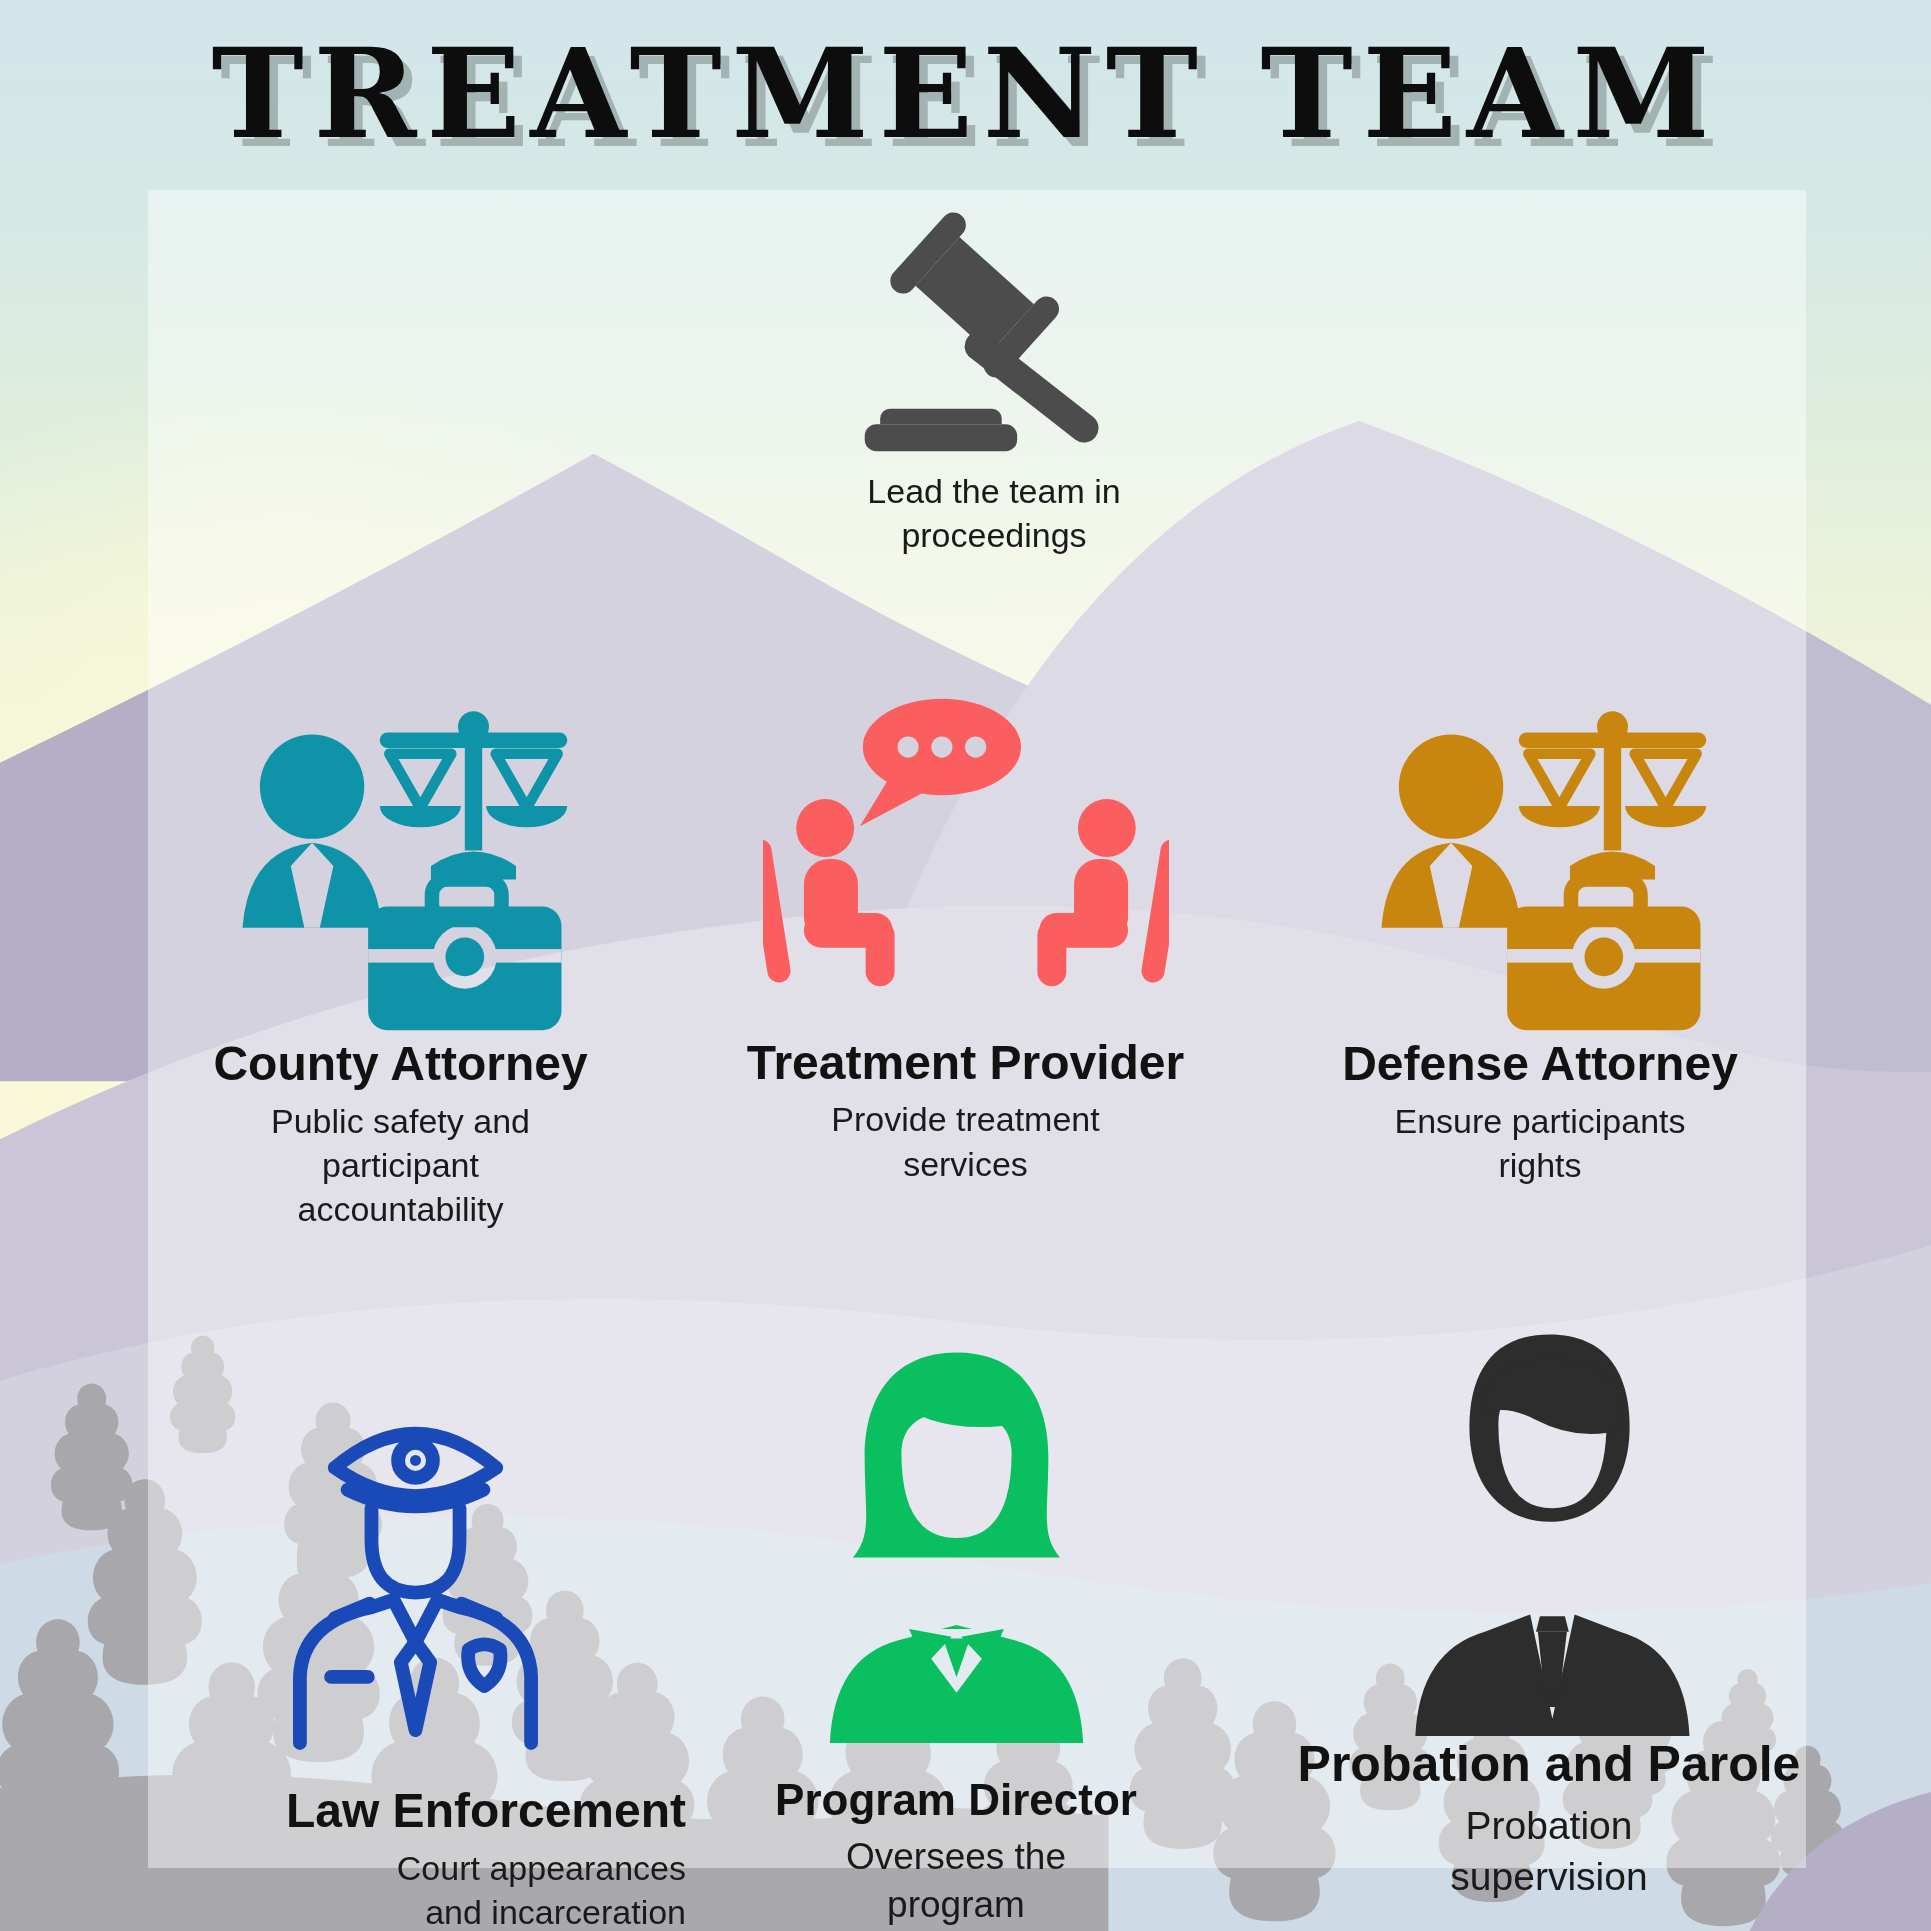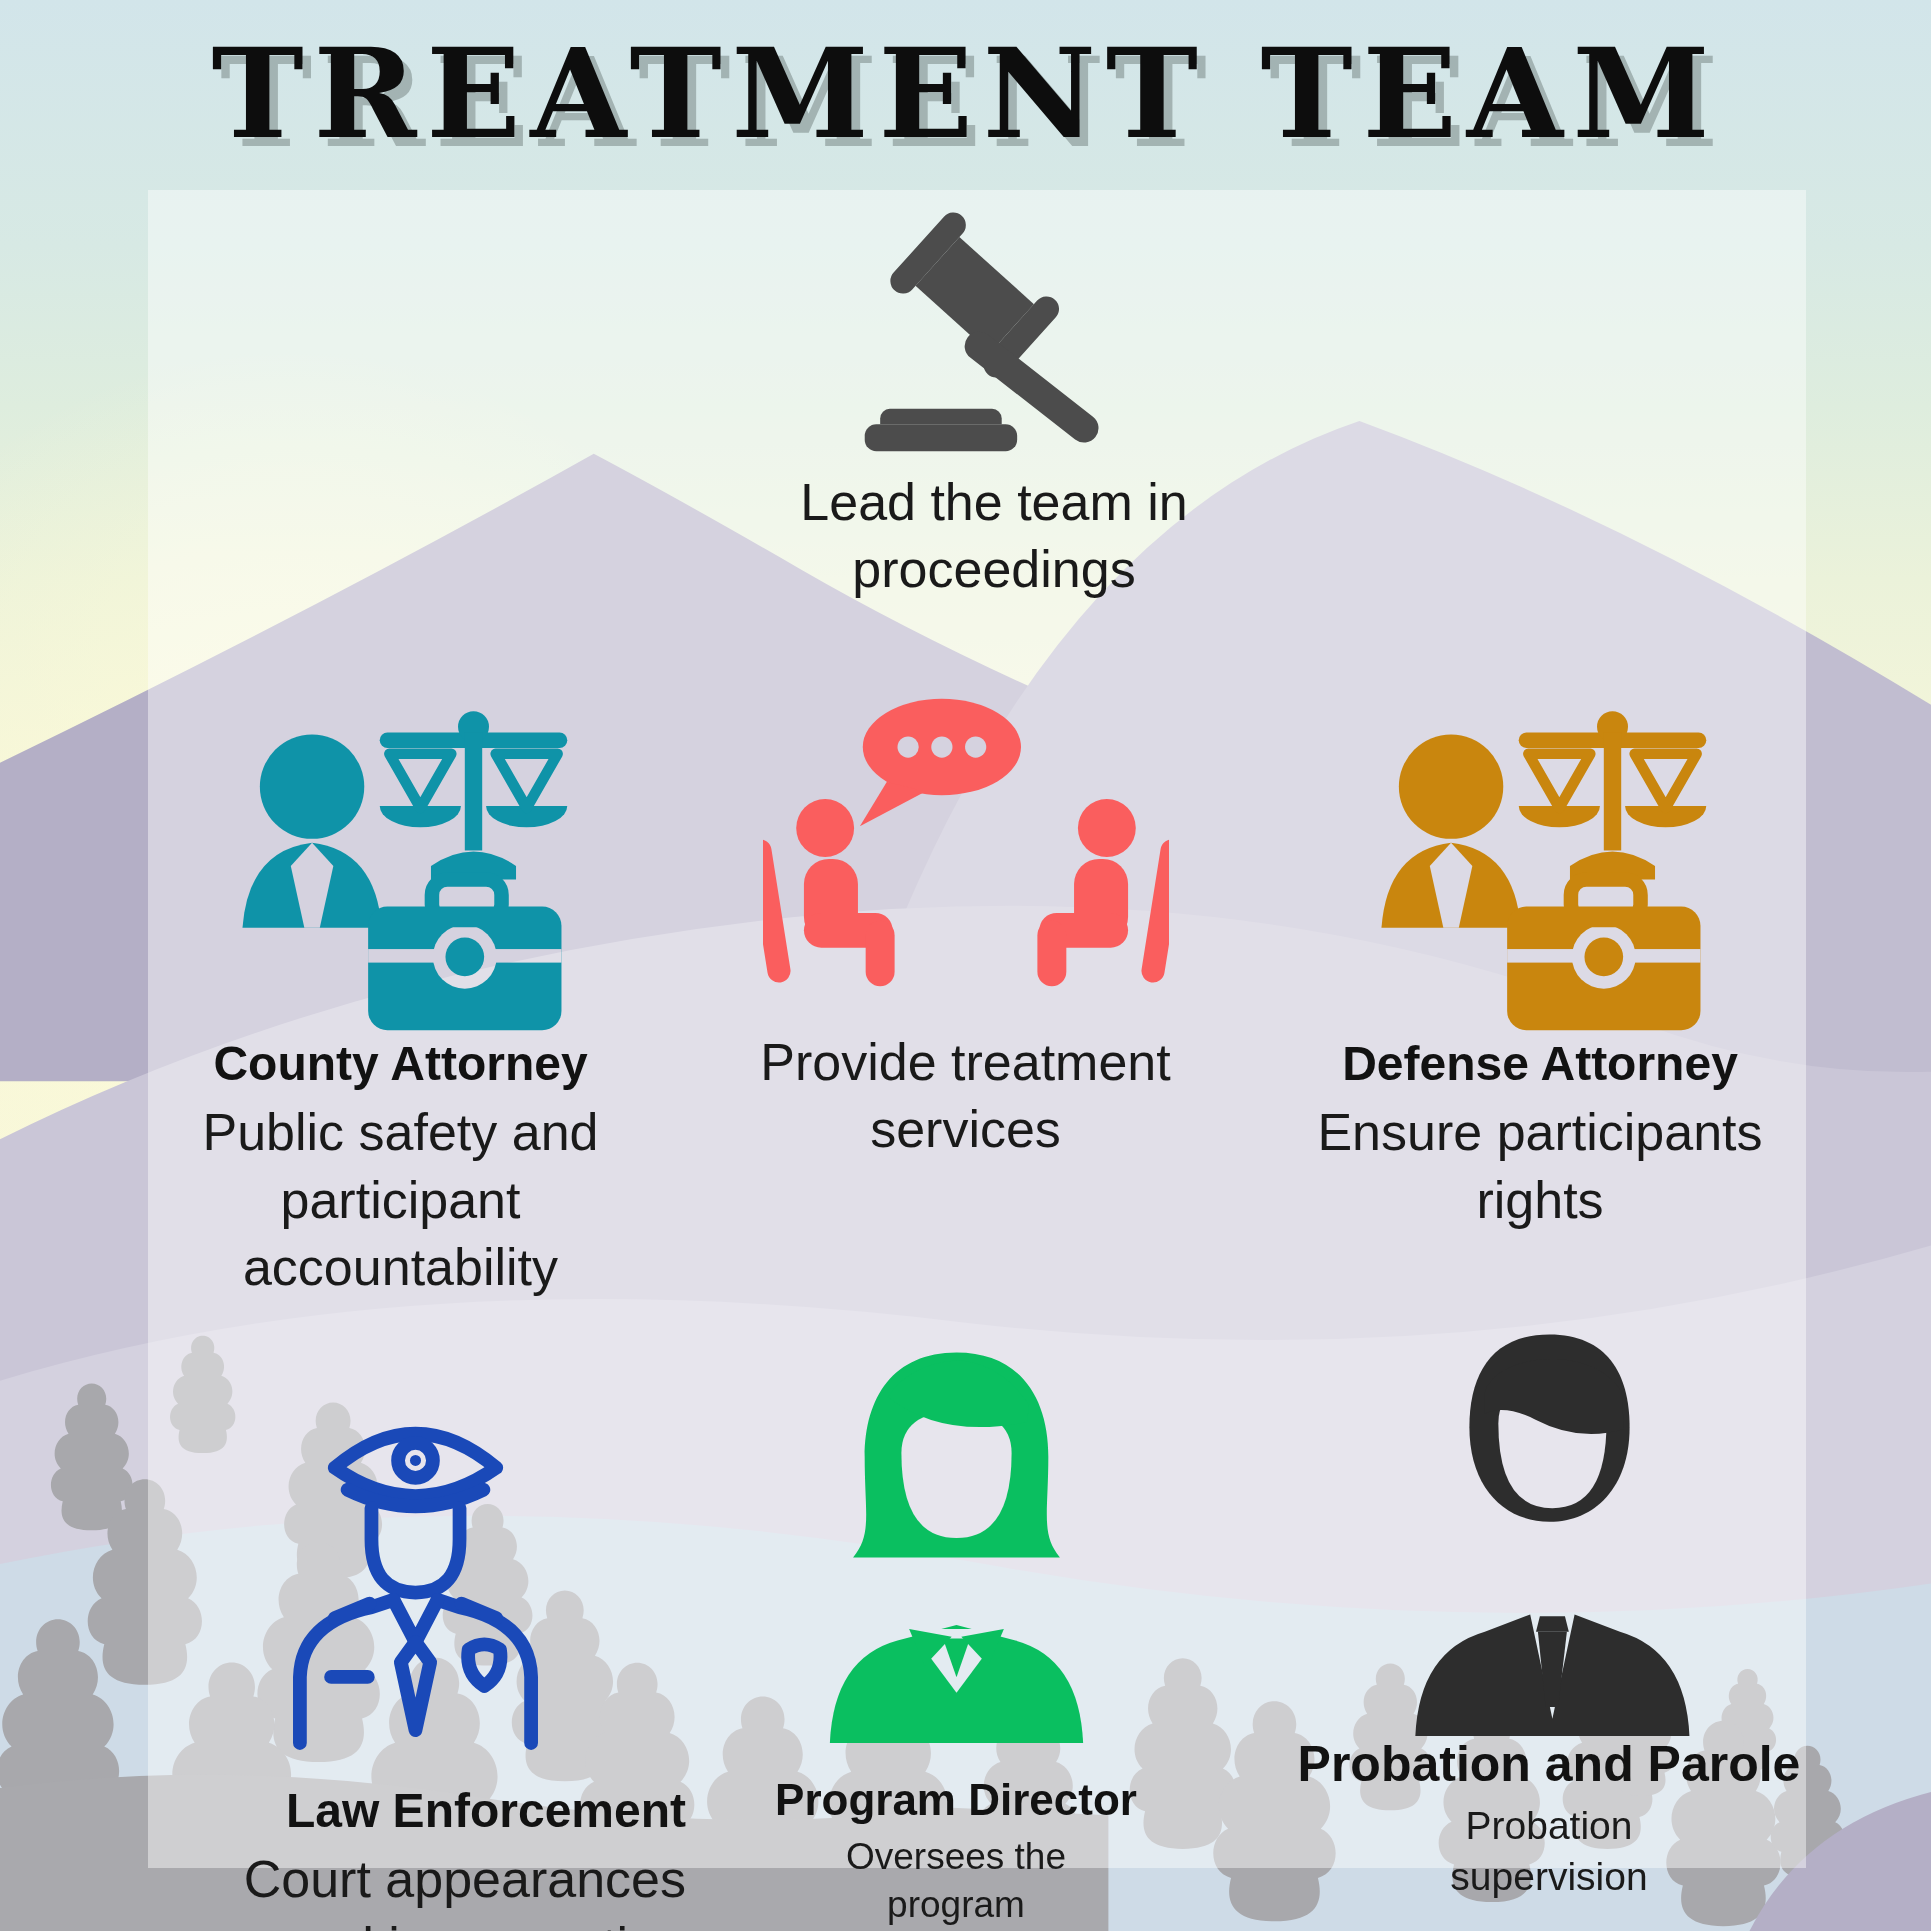--- a/index.html
+++ b/index.html
@@ -16,21 +16,21 @@
   .fill-charcoal{fill:var(--charcoal);}
   .panel{position:absolute;left:148px;top:190px;width:1658px;height:1678px;
          background:var(--panel);}
   .page-title{position:absolute;left:0;right:0;top:21px;margin:0;text-align:center;
         font-family:"DejaVu Serif","Liberation Serif",serif;font-weight:800;
         font-size:124px;letter-spacing:9.7px;color:var(--text_black);
         text-shadow:8.7px 8.7px 0 rgba(122,136,134,.55);}
   .role{position:absolute;margin:0;text-align:center;}
   .role svg{display:block;margin:0 auto;}
   .role-name{font-size:48px;font-weight:bold;color:#121212;line-height:1.15;}
-  .role-desc{font-size:52px;color:#1a1a1a;line-height:1.3;white-space:pre-line;margin-top:7.7px;}
+  .role-desc{font-size:34px;color:#1a1a1a;line-height:1.3;white-space:pre-line;margin-top:7.7px;}
   #role-judge{left:714px;top:210px;width:560px;}
   #role-judge .role-name{margin-top:15.4px;}
   #role-county-attorney{left:130px;top:661px;width:541px;}
   #role-county-attorney .role-name{margin-top:-1.9px;}
   #role-treatment-provider{left:676px;top:693px;width:579px;}
   #role-treatment-provider .role-name{margin-top:13.5px;}
   #role-defense-attorney{left:1265px;top:661px;width:550px;}
   #role-defense-attorney .role-name{margin-top:-1.9px;}
   #role-law-enforcement{left:145px;top:1372px;width:541px;text-align:right;}
   #role-law-enforcement .role-name{margin-top:25px;}
@@ -183,20 +183,21 @@
         <rect x="42" y="228" width="92" height="36" rx="18"></rect>
         <rect x="106" y="236" width="30" height="68" rx="15"></rect>
         <rect x="390" y="150" width="24" height="150" rx="12" transform="rotate(9 402 300)"></rect>
         <circle cx="356" cy="140" r="30"></circle>
         <rect x="322" y="172" width="56" height="86" rx="26"></rect>
         <rect x="286" y="228" width="92" height="36" rx="18"></rect>
         <rect x="284" y="236" width="30" height="68" rx="15"></rect>
       </g>
     </svg>
     <figcaption>
+      <div class="role-name">Treatment Provider</div>
       <div class="role-desc">Provide treatment
 services</div>
     </figcaption>
   </figure>
 
   <figure class="role" id="role-defense-attorney">
     <svg width="348" height="377" viewBox="0 0 360 390">
       <defs>
         <mask id="m-tie-da">
             <rect width="360" height="390" fill="#fff"></rect>

